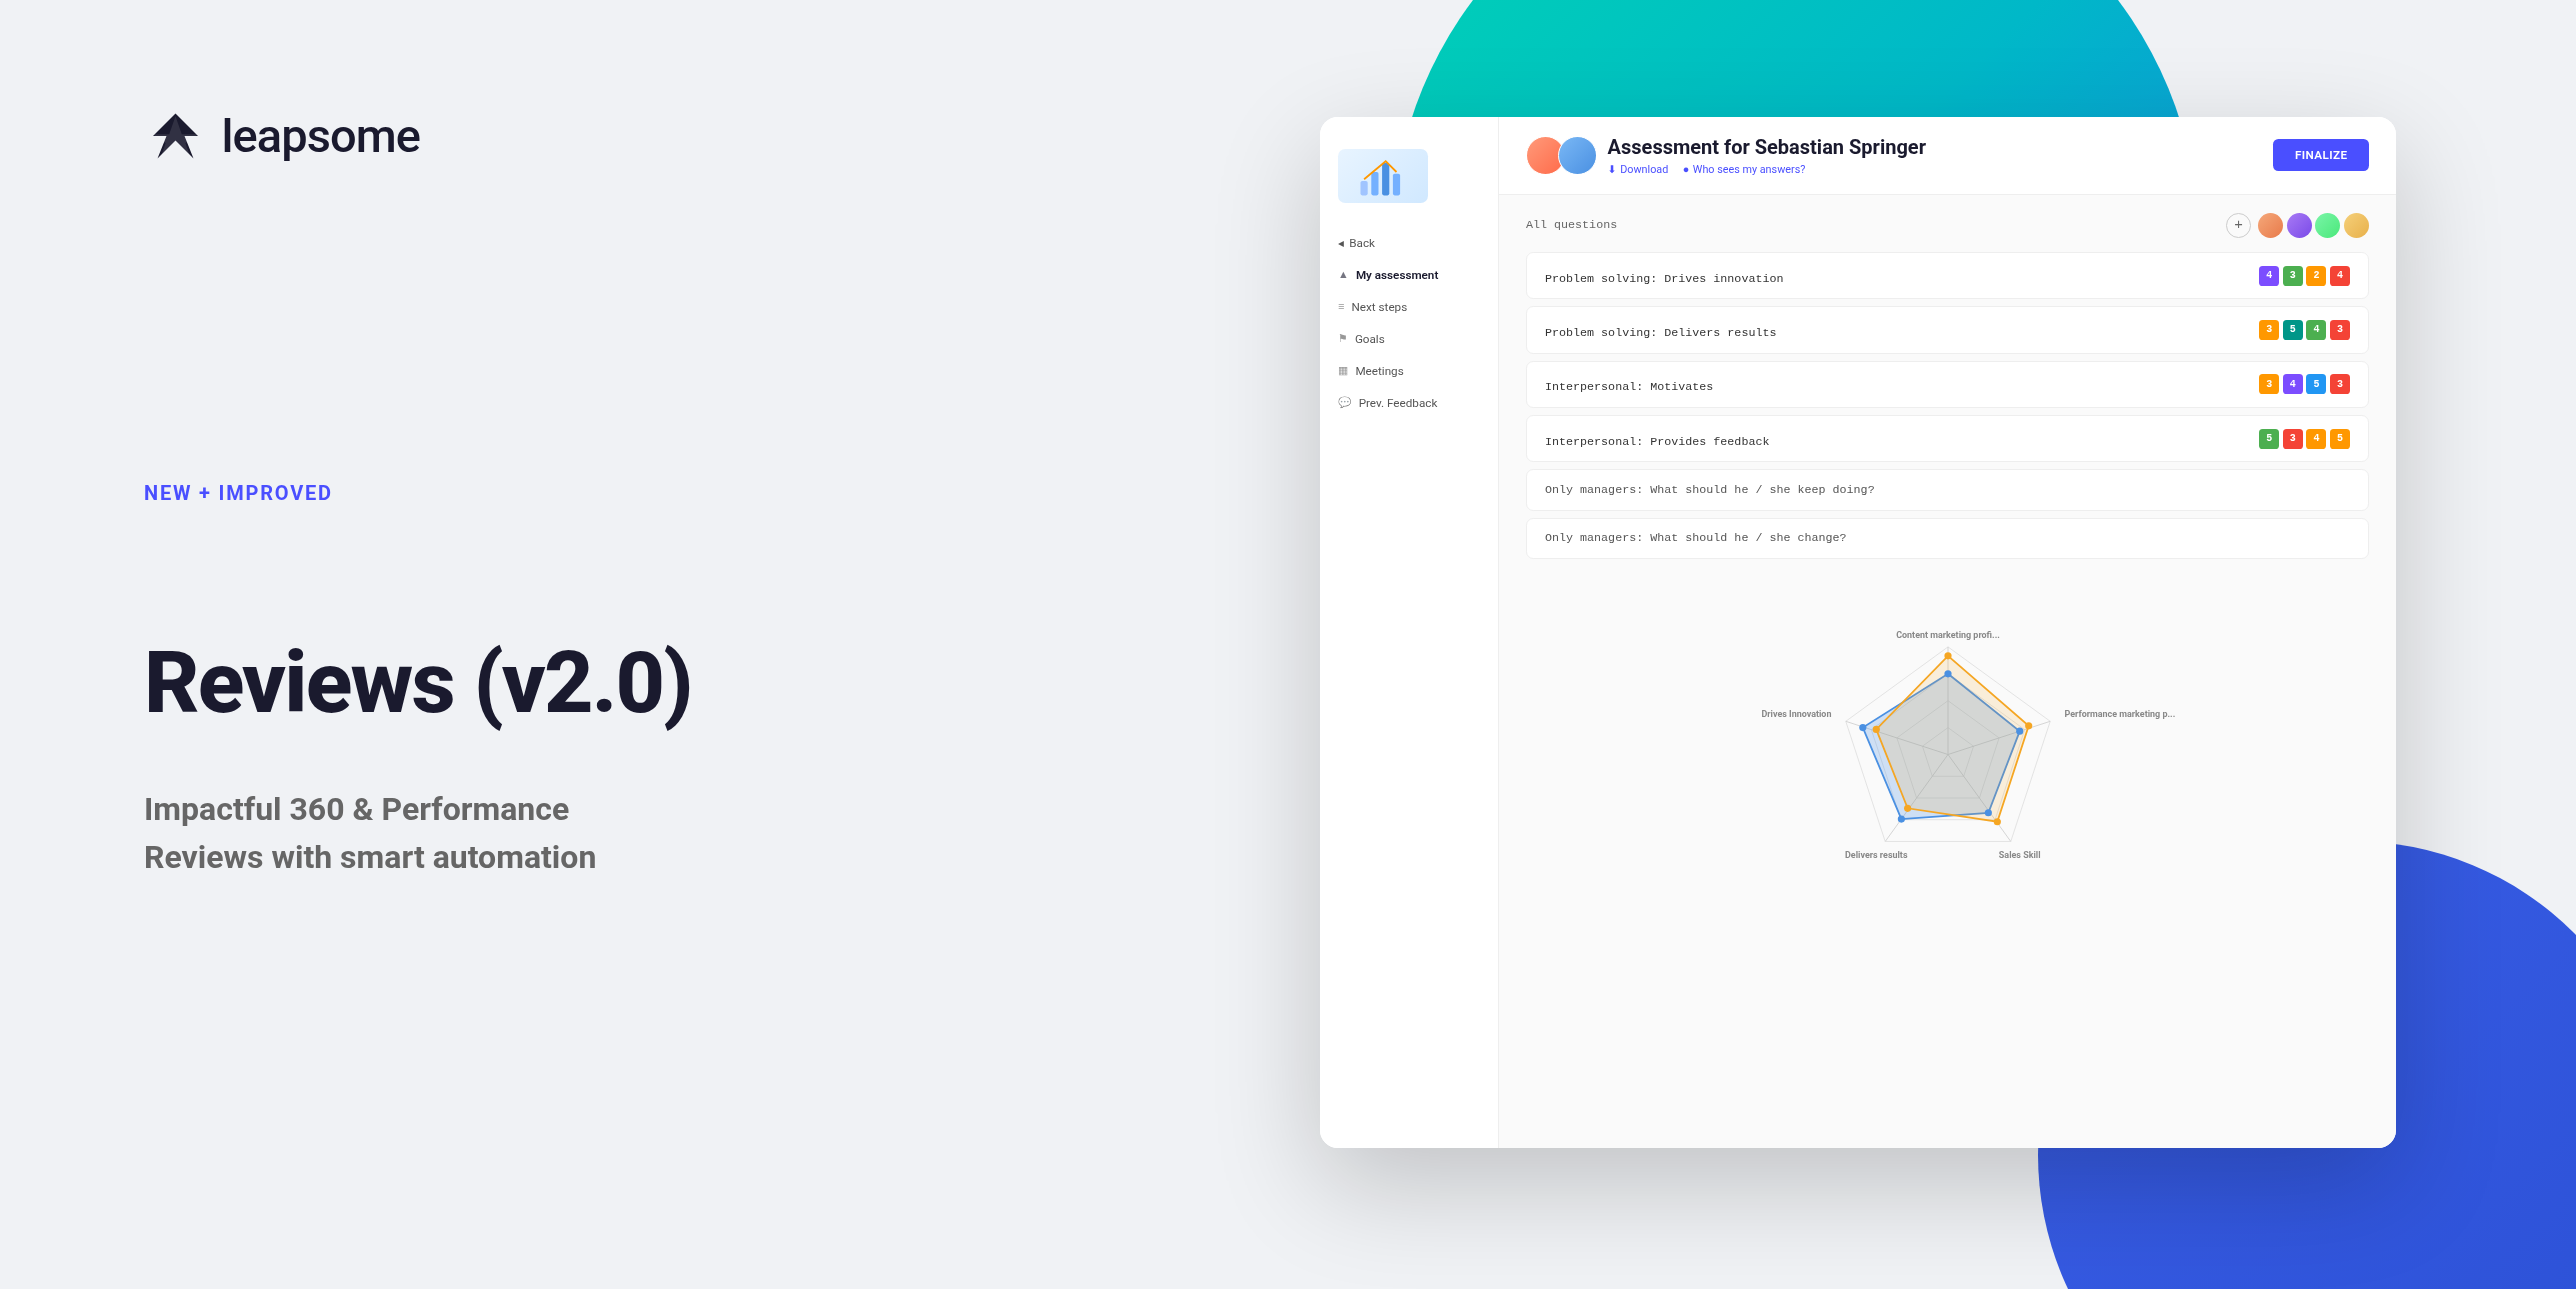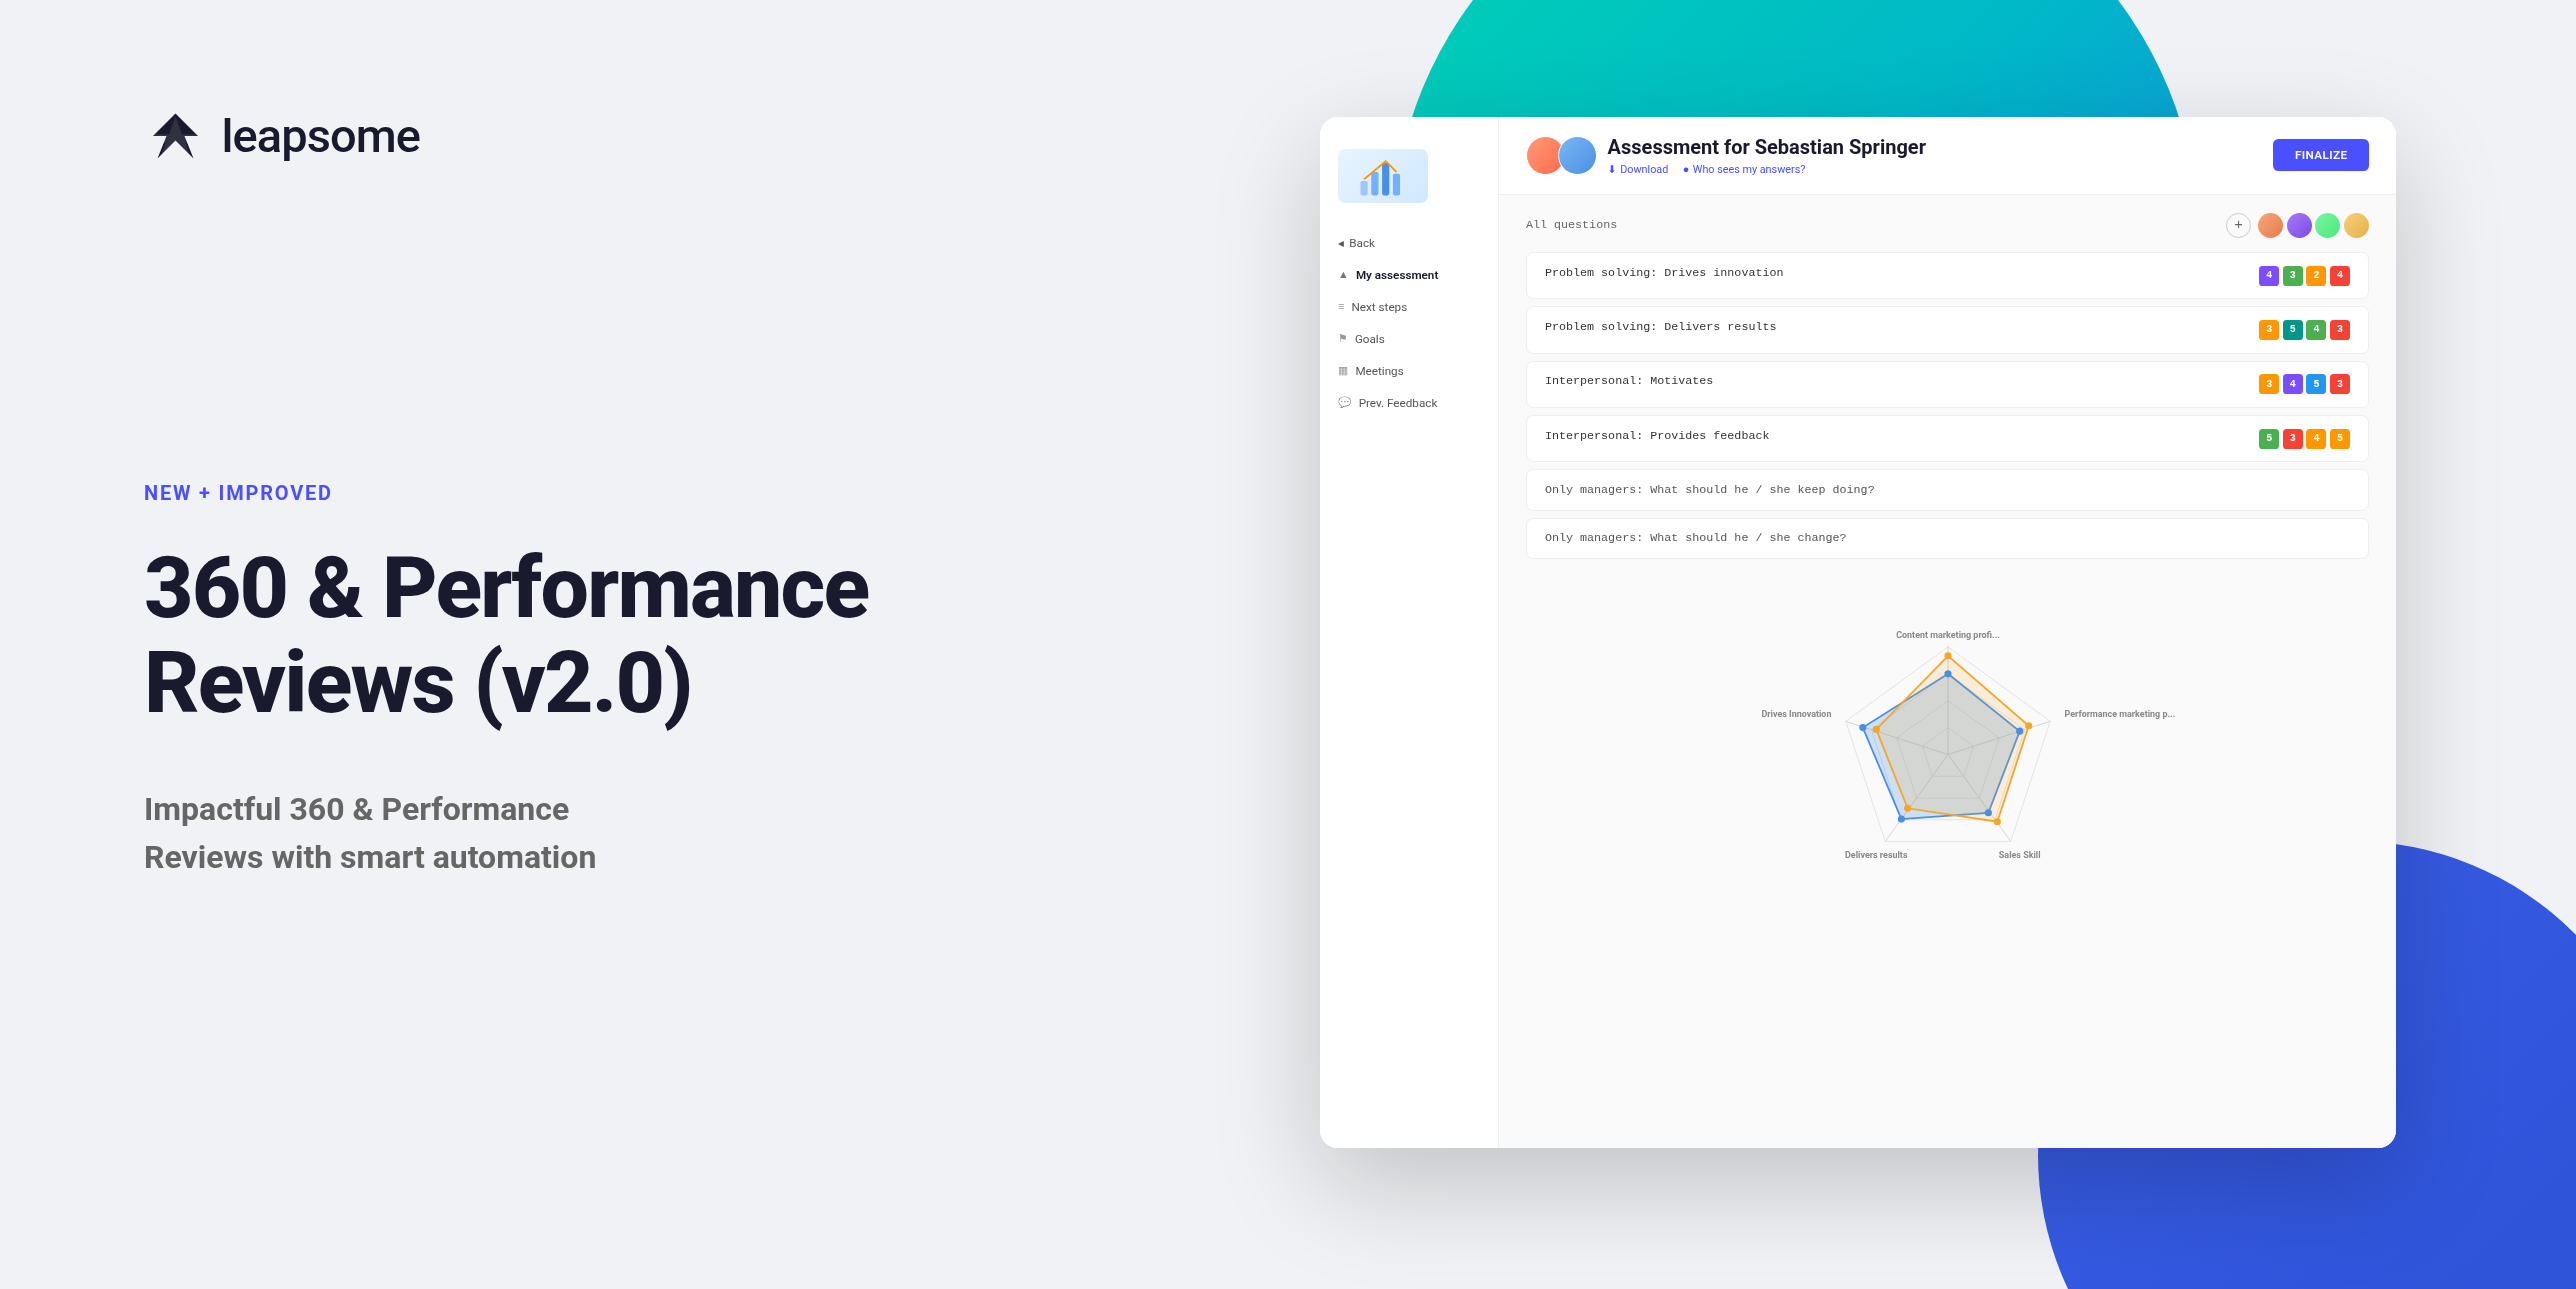--- a/index.html
+++ b/index.html
@@ -305,21 +305,21 @@
     .rev-av-4 { background: linear-gradient(135deg, #f5d07a, #e8b04a); }
 
     
     .question-row {
       background: #fff;
       border: 0.9px solid #eee;
       border-radius: 7.2px;
       padding: 12.6px 18px;
       margin-bottom: 7.2px;
       display: flex;
-      align-items: flex-start;
+      align-items: flex-end;
       justify-content: space-between;
     }
 
     .question-text {
       font-size: 11.7px;
       color: #333;
       font-weight: 500;
     }
 
     .question-text.light {
@@ -385,21 +385,21 @@
     <svg class="logo-icon" viewBox="0 0 70 60" fill="none">
       <polygon points="35,5 60,30 45,30 55,55 35,35 15,55 25,30 10,30" fill="#1a1a2e"></polygon>
       <polygon points="35,8 28,28 10,28 24,38 18,55 35,43 52,55 46,38 60,28 42,28" fill="#fff" opacity="0.1"></polygon>
     </svg>
     <span class="logo-text">leapsome</span>
   </div>
 
   <div class="content-area">
     <div class="badge-text">NEW + IMPROVED</div>
     <h1 class="main-heading">
-      <span>360 &amp; Performance</span><br>
+      <br>
       <span>Reviews (v2.0)</span>
     </h1>
     <p class="sub-text">
       <span>Impactful 360 &amp; Performance</span><br>
       <span>Reviews with smart automation</span>
     </p>
   </div>
 </div>
 
 <div class="right-panel">

